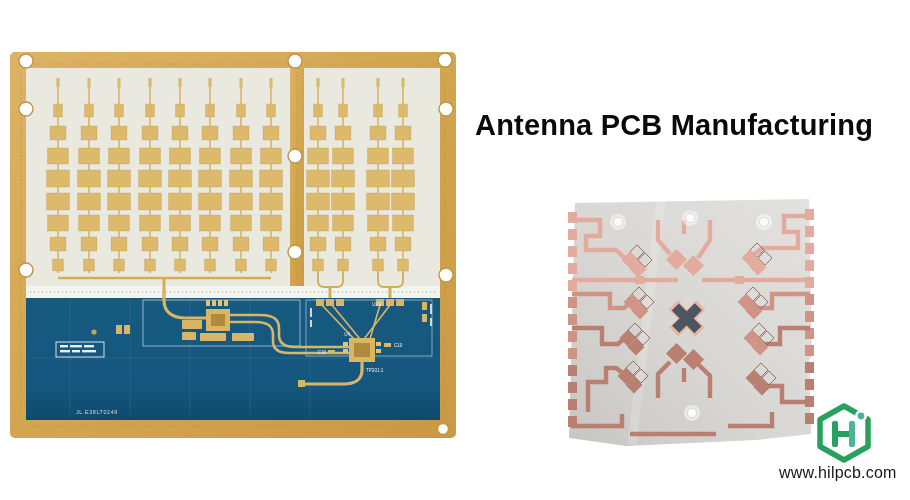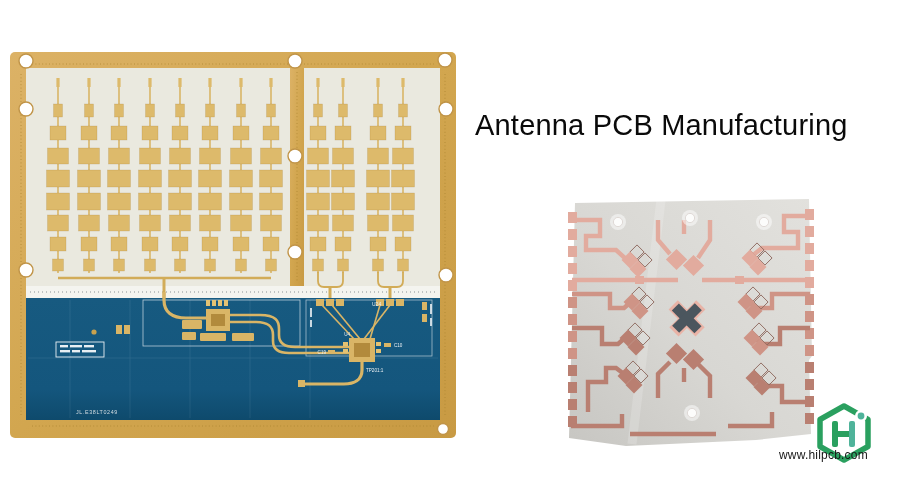--- a/index.html
+++ b/index.html
@@ -1,20 +1,20 @@
 <!DOCTYPE html>
 <html><head>
 <meta charset="utf-8">
 <style>
   html,body{margin:0;padding:0;background:#fff;}
   .canvas{position:relative;width:910px;height:500px;background:#ffffff;overflow:hidden;
           font-family:"Liberation Sans",sans-serif;}
-  .title{position:absolute;left:475px;top:109px;width:420px;font-size:29px;font-weight:normal;
+  .title{position:absolute;left:475px;top:109px;width:420px;font-size:29px;font-weight:bold;
          color:#0a0a0a;letter-spacing:.2px;white-space:nowrap;}
-  .website{position:absolute;left:779px;top:448px;font-size:12px;color:#161616;letter-spacing:.2px;
+  .website{position:absolute;left:779px;top:464px;font-size:16px;color:#161616;letter-spacing:.2px;
            white-space:nowrap;}
   .photo{position:absolute;}
   svg text{font-family:"Liberation Sans",sans-serif;}
 </style>
 </head>
 <body>
 
 <div class="canvas">
 
   <svg class="photo" style="left:10px;top:52px" width="446" height="386" viewBox="0 0 446 386">

